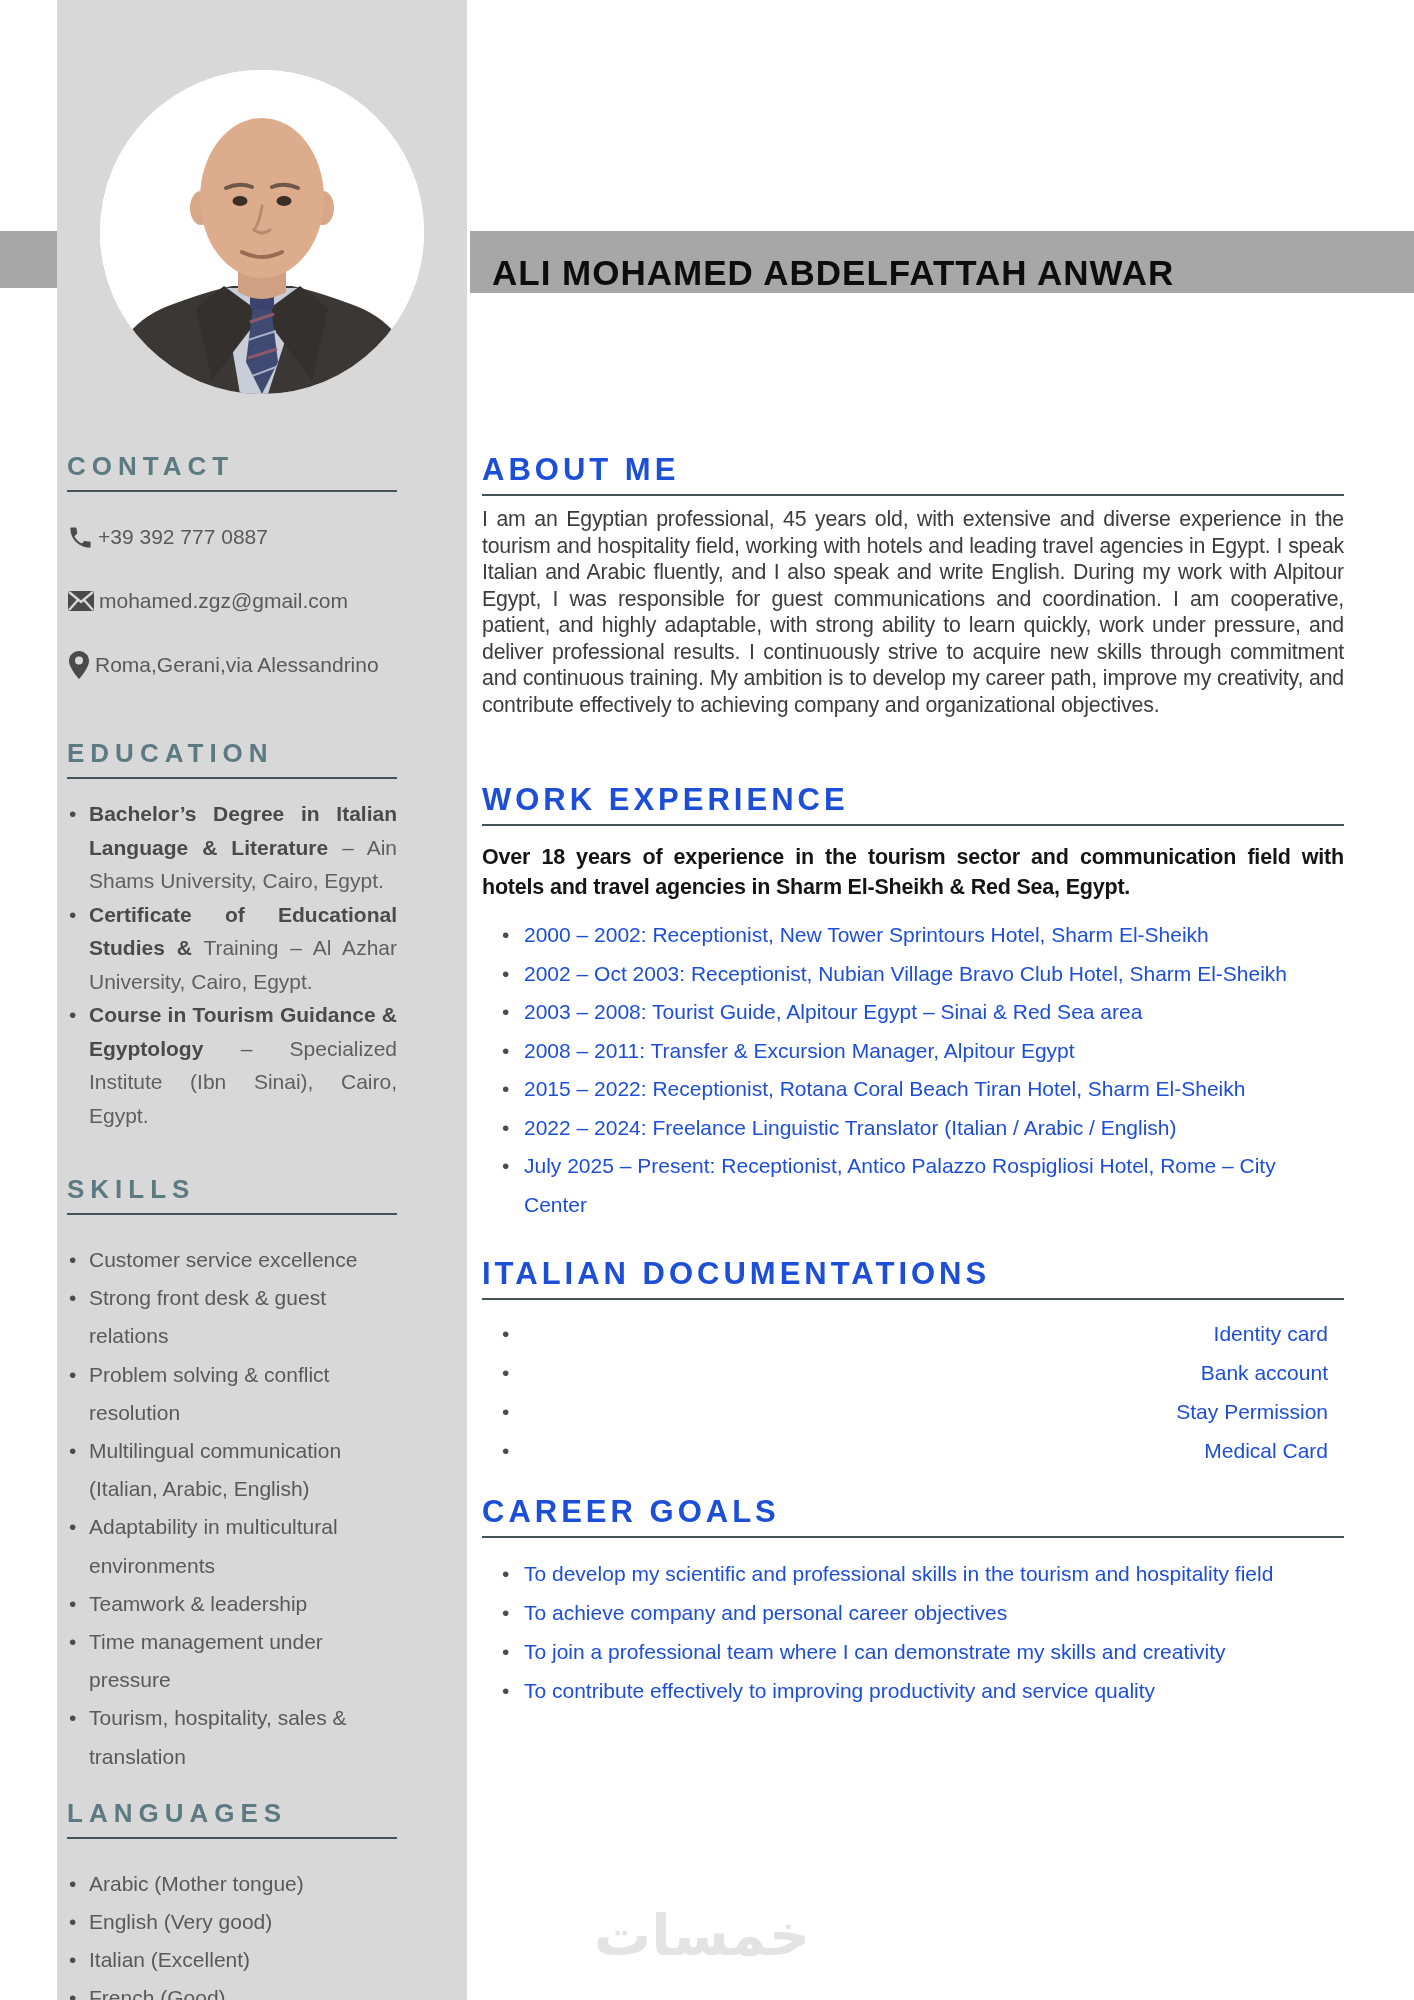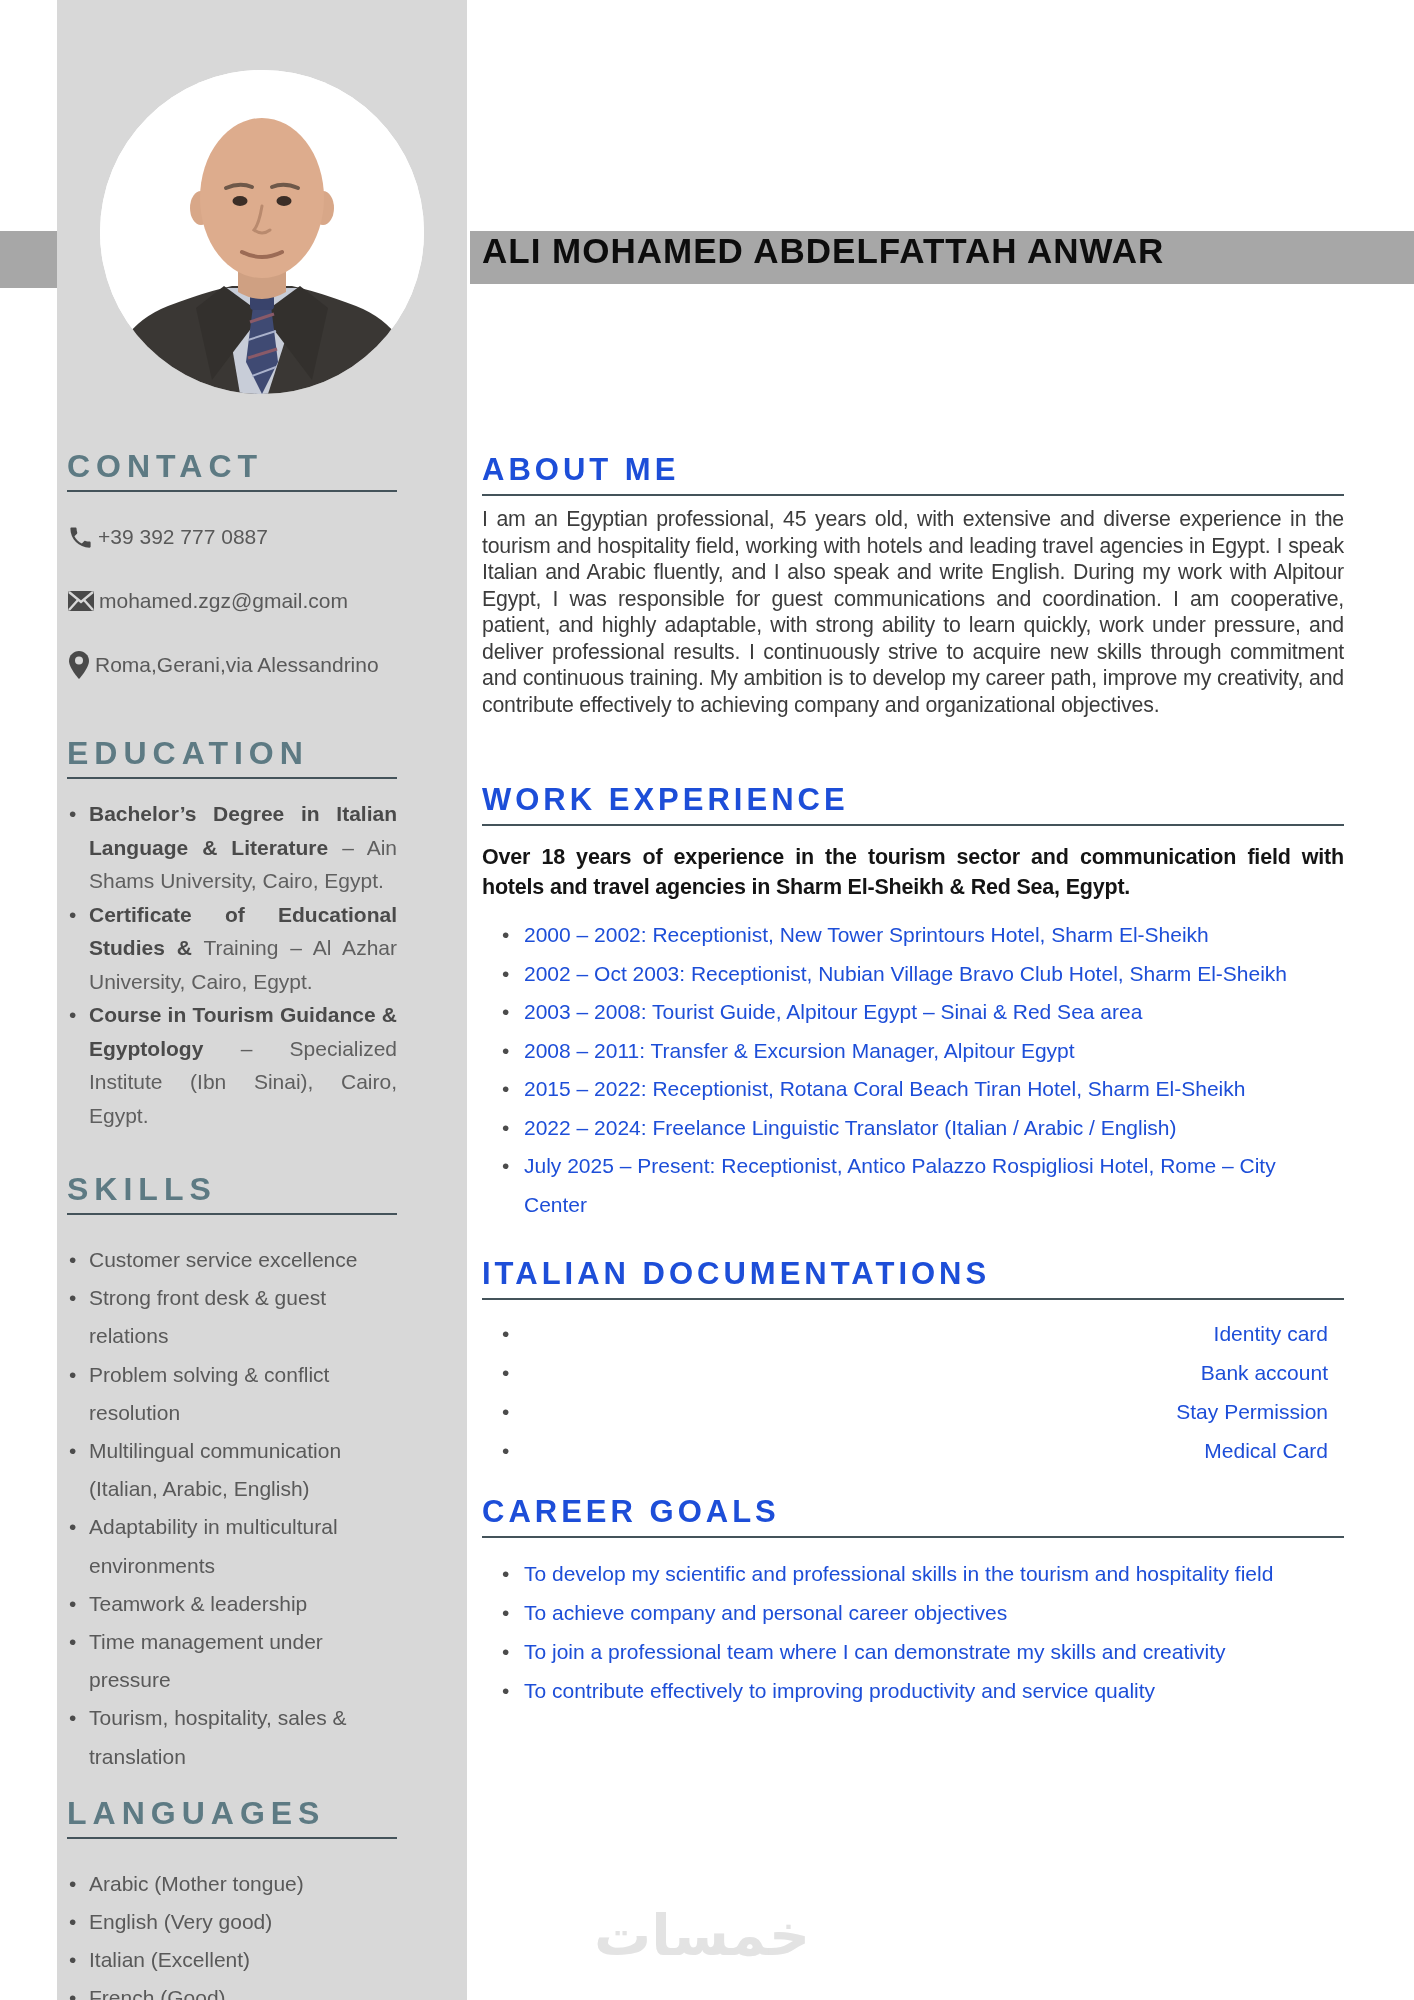--- a/index.html
+++ b/index.html
@@ -7,41 +7,41 @@
     width:1414px;height:2000px;position:relative;background:#ffffff;
     font-family:"Liberation Sans", sans-serif;
     -webkit-font-smoothing:antialiased;
   }
   .page{position:relative;width:1414px;height:2000px;overflow:hidden;background:#ffffff;}
 
   
   .sidebar-bg{position:absolute;left:57px;top:0;width:410px;height:2000px;background:#d8d8d8;}
   .accent-left{position:absolute;left:0;top:231px;width:57px;height:57px;background:#a7a7a7;}
   .name-banner{
-    position:absolute;left:470px;top:231px;width:944px;height:53px;background:#a7a7a7;
-    display:flex;align-items:flex-start;padding-left:12px;box-sizing:border-box;
+    position:absolute;left:470px;top:231px;width:944px;height:62px;background:#a7a7a7;
+    display:flex;align-items:flex-end;padding-left:22px;box-sizing:border-box;
   }
   .name-banner h1{
     margin:0;font-size:35px;font-weight:bold;color:#0d0d0d;letter-spacing:1px;white-space:nowrap;
   }
 
   
   .photo{
     position:absolute;left:100px;top:70px;width:324px;height:324px;border-radius:50%;
     background:#ffffff;overflow:hidden;
   }
   .photo svg{display:block;}
 
   
   .sidebar{
     position:absolute;left:57px;top:0;width:410px;box-sizing:border-box;
     padding:0 70px 0 10px;color:#5a5a5a;
   }
   .sb-h{
-    margin:0;font-size:32px;font-weight:bold;letter-spacing:6px;color:#5d7a83;line-height:32px;
+    margin:0;font-size:26px;font-weight:bold;letter-spacing:6px;color:#5d7a83;line-height:32px;
   }
   .rule{height:0;border-bottom:2px solid #44535a;margin-top:8px;}
   .contact-list{margin:30px 0 0 0;padding:0;list-style:none;}
   .contact-list li{display:flex;align-items:center;gap:4px;height:30px;margin-bottom:34px;font-size:21px;color:#595959;white-space:nowrap;}
   .contact-list svg{flex:0 0 auto;}
 
   .sb-list{margin:0;padding:0;list-style:none;font-size:21px;}
   .sb-list li{position:relative;padding-left:22px;}
   .sb-list li::before{
     content:"•";position:absolute;left:2px;top:0;color:#4c4c4c;font-size:21px;

